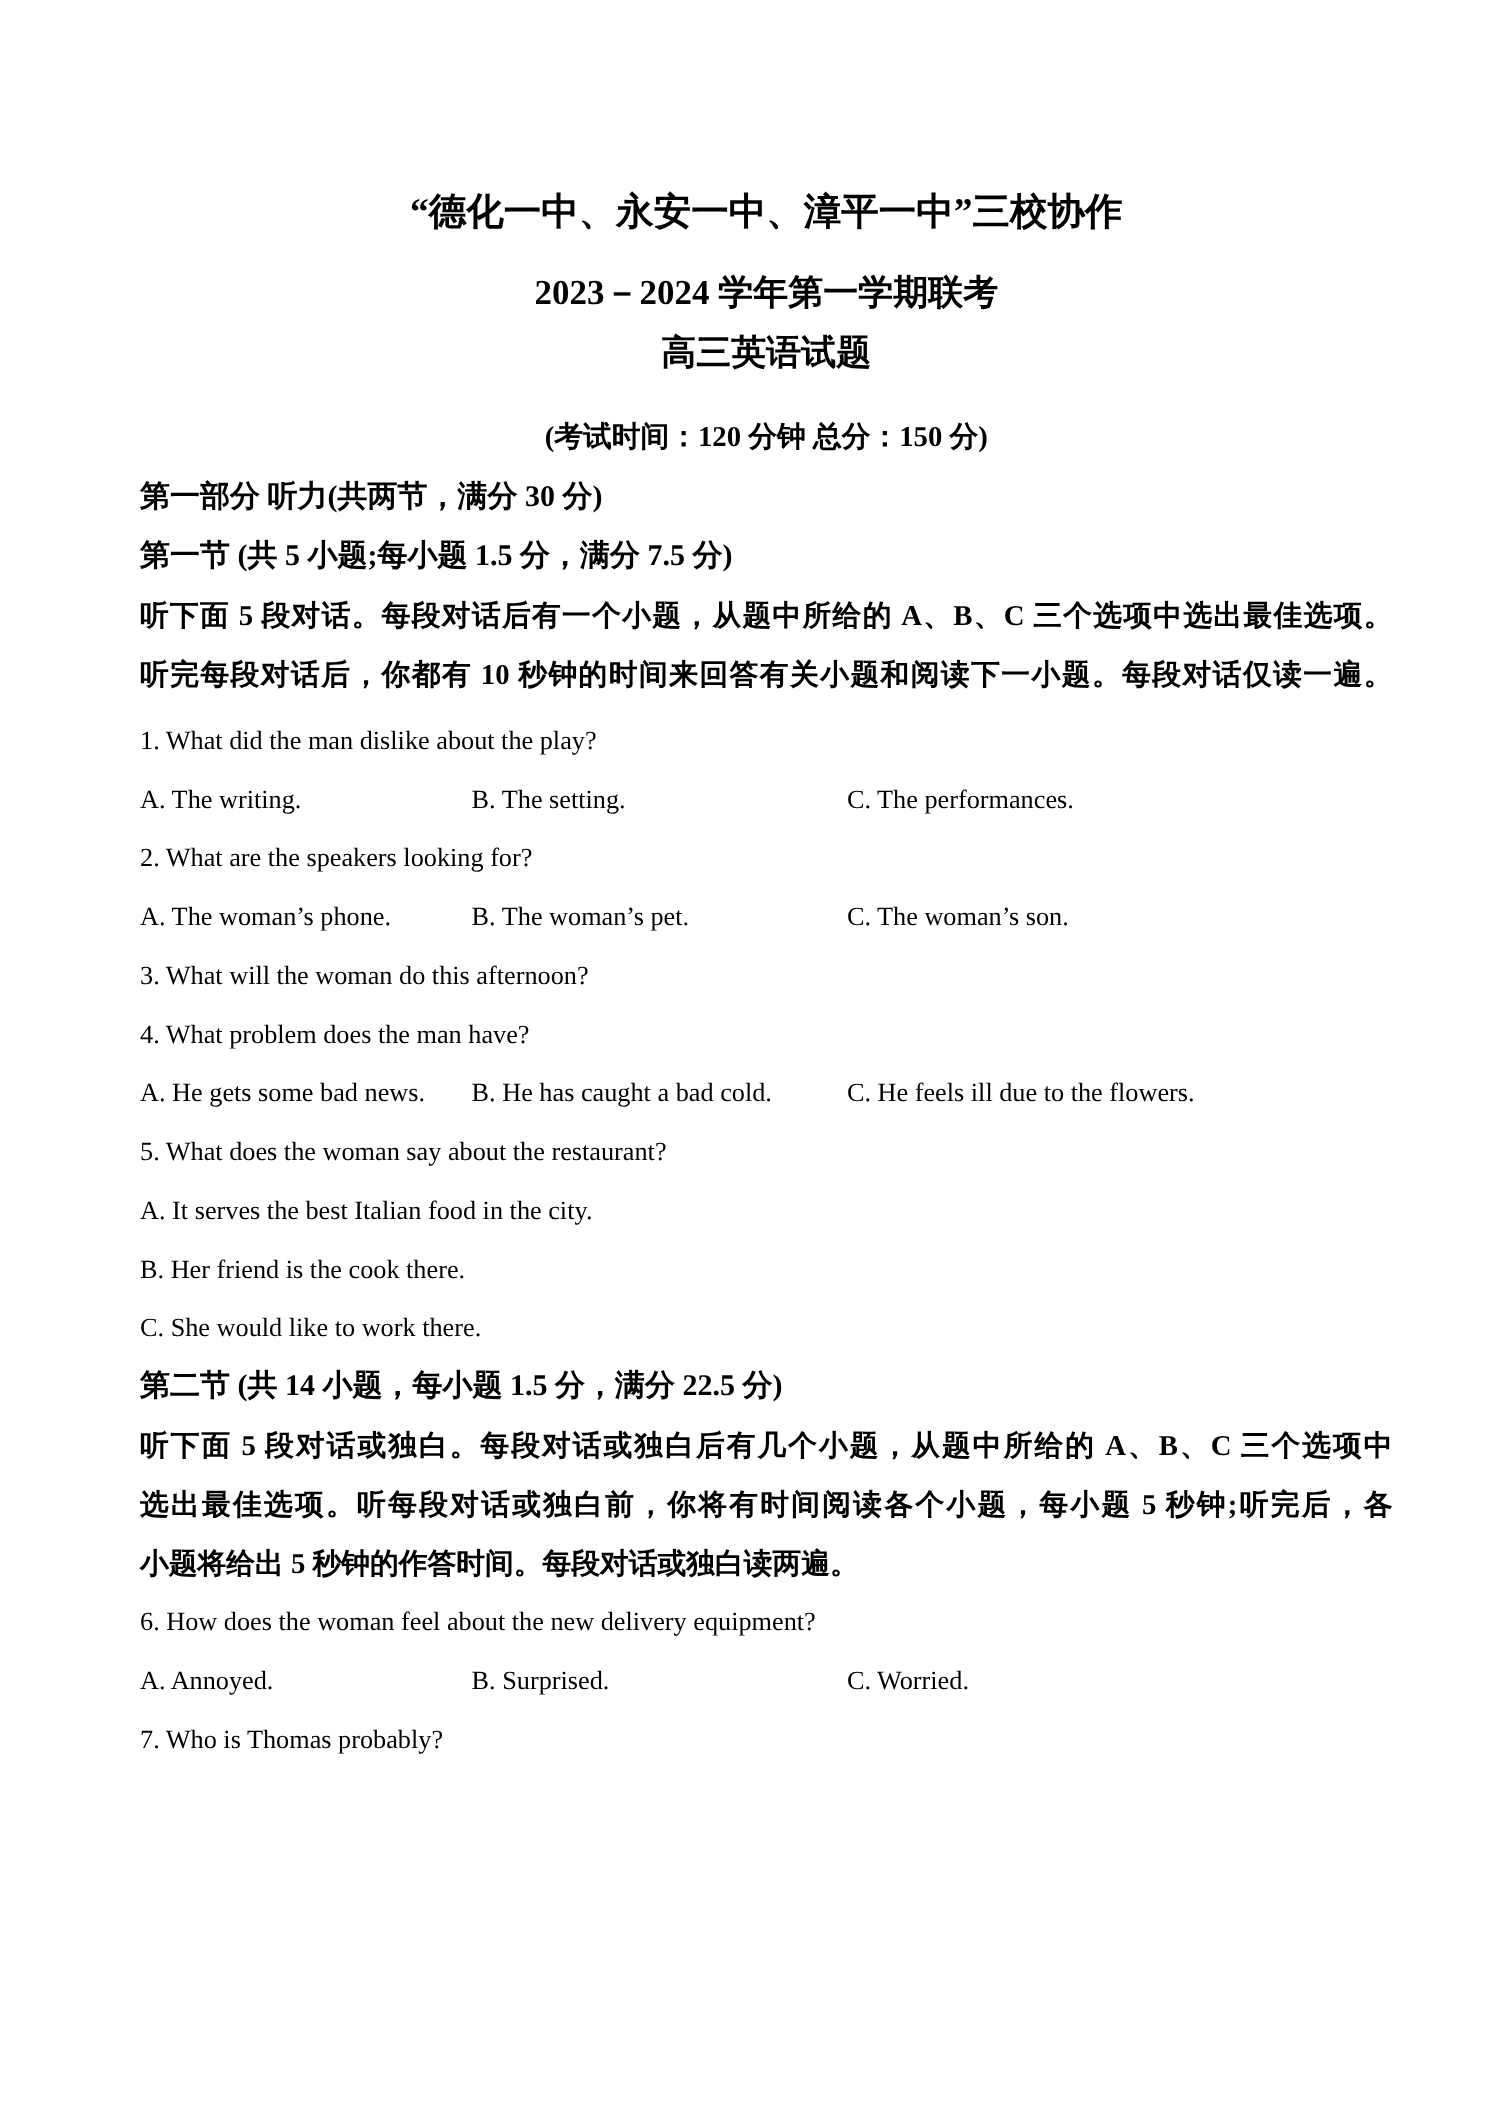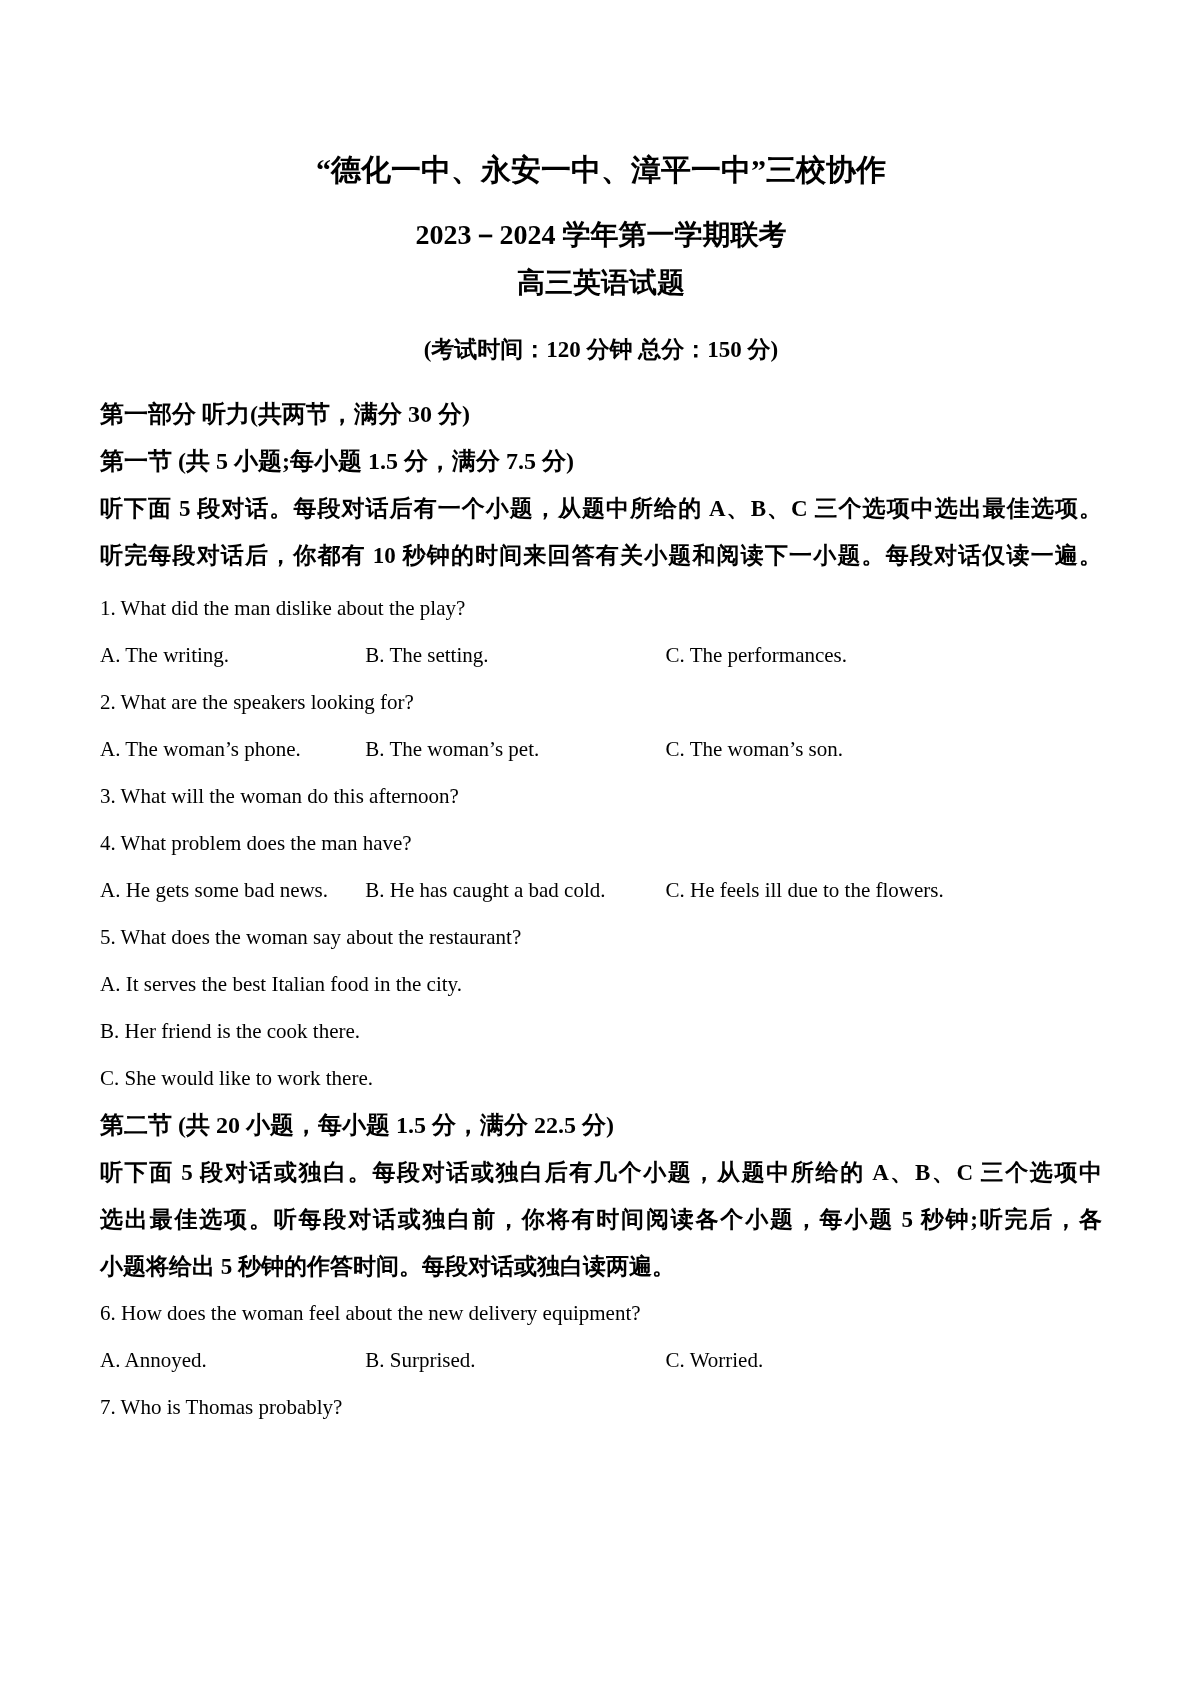--- a/index.html
+++ b/index.html
@@ -10,33 +10,33 @@
   }
   body {
     width: 1200px;
     height: 1698px;
     position: relative;
     font-family: "Liberation Serif", "DejaVu Serif", serif;
     overflow: hidden;
   }
   .page {
     position: absolute;
-    left: 100px;
+    left: 112px;
     top: 150px;
     width: 1002px;
   }
   .t1, .t2, .t3, .exam-info {
     text-align: center;
     font-weight: bold;
     white-space: nowrap;
   }
   .t1 { font-size: 30px; line-height: 40px; margin-bottom: 25px; }
   .t2 { font-size: 28px; line-height: 40px; margin-bottom: 10px; }
   .t3 { font-size: 28px; line-height: 36px; margin-bottom: 34px; }
-  .exam-info { font-size: 23px; line-height: 30px; margin-bottom: 26px; font-family: Liberation Serif, serif; }
+  .exam-info { font-size: 23px; line-height: 30px; margin-bottom: 10px; font-family: Liberation Serif, serif; }
 
   .line { line-height: 47px; white-space: nowrap; }
   .cn {
     font-weight: bold;
     font-size: 24px;
   }
   .cn-body {
     font-weight: bold;
     font-size: 23px;
   }
@@ -90,21 +90,21 @@
     <span class="opt oa">A. He gets some bad news.</span>
     <span class="opt ob">B. He has caught a bad cold.</span>
     <span class="opt oc">C. He feels ill due to the flowers.</span>
   </div>
 
   <div class="line en">5. What does the woman say about the restaurant?</div>
   <div class="line en">A. It serves the best Italian food in the city.</div>
   <div class="line en">B. Her friend is the cook there.</div>
   <div class="line en">C. She would like to work there.</div>
 
-  <div class="line cn">第二节 (共 20 小题，每小题 1.5 分，满分 22.5 分)</div>
+  <div class="line cn">第二节 (共 14 小题，每小题 1.5 分，满分 22.5 分)</div>
 
   <div class="line cn-body stretch">听下面 5 段对话或独白。每段对话或独白后有几个小题，从题中所给的 A、B、C 三个选项中</div>
   <div class="line cn-body stretch">选出最佳选项。听每段对话或独白前，你将有时间阅读各个小题，每小题 5 秒钟;听完后，各</div>
   <div class="line cn-body">小题将给出 5 秒钟的作答时间。每段对话或独白读两遍。</div>
 
 
   <div class="line en">6. How does the woman feel about the new delivery equipment?</div>
   <div class="line en opts">
     <span class="opt oa">A. Annoyed.</span>
     <span class="opt ob">B. Surprised.</span>

